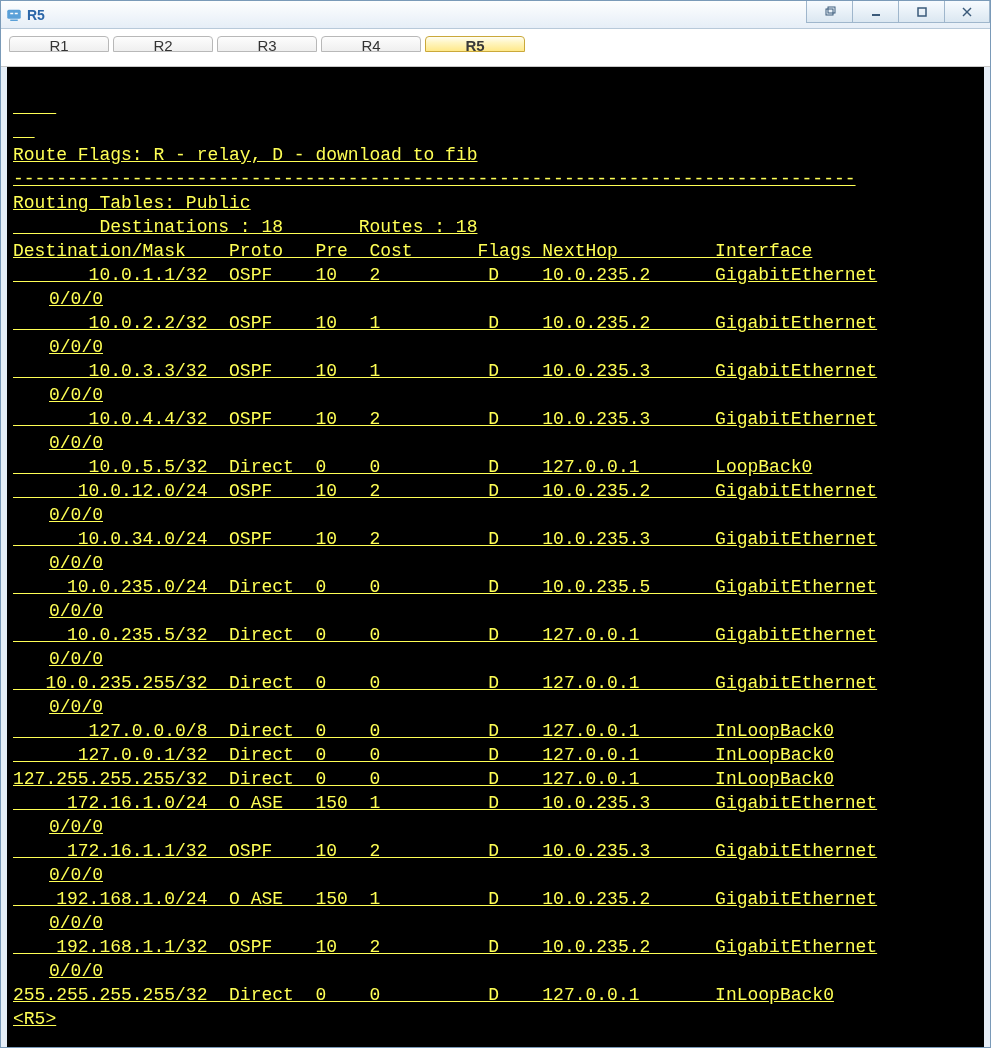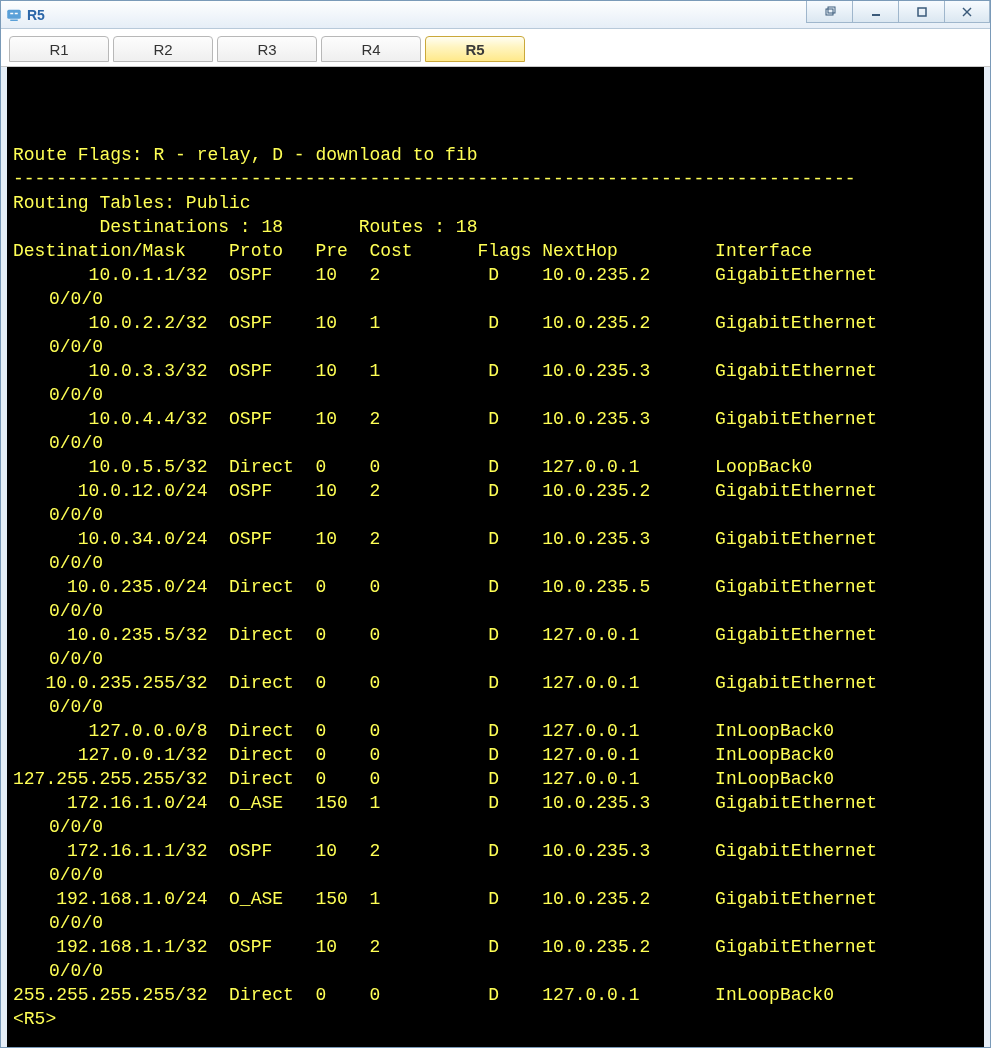--- a/index.html
+++ b/index.html
@@ -69,26 +69,25 @@
     height: 38px;
     background: #fff;
     border-bottom: 1px solid #c8c8c8;
     padding: 6px 8px 0 8px;
     display: flex;
     gap: 4px;
   }
   .tab {
     min-width: 100px;
     padding: 0 16px;
-    height: 26px;
+    height: 16px;
     border: 1px solid #b8b8b8;
     border-radius: 4px 4px 0 0;
     background: linear-gradient(#fdfdfd, #efefef);
     display: flex;
-    align-items: center;
     justify-content: center;
     font-size: 15px;
     color: #333;
     cursor: pointer;
     position: relative;
     top: 1px;
   }
   .tab.active {
     background: linear-gradient(#fffef3, #fff5c2 40%, #ffe98a);
     border-color: #caa83a;
@@ -101,20 +100,21 @@
     background: #000;
     color: #ffff55;
     font-family: "Consolas", "Courier New", monospace;
     font-size: 18px;
     line-height: 24px;
     padding: 4px 4px 8px 6px;
     white-space: pre;
     overflow: hidden;
     border-left: 6px solid #e6eef7;
     border-right: 6px solid #e6eef7;
+    text-decoration: underline;
   }
   .term-line { white-space: pre; }
   .wrap-intf { padding-left: 0; margin-left: 36px; }
 </style>
 </head>
 <body>
 
 <div class="window">
 
   <div class="titlebar">

